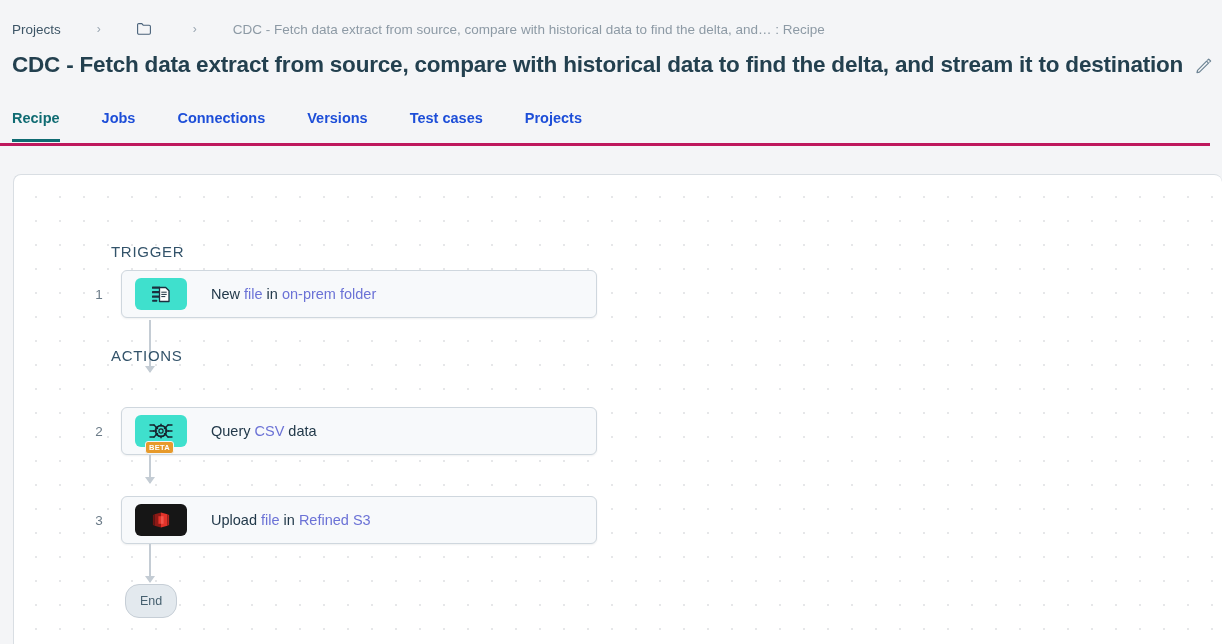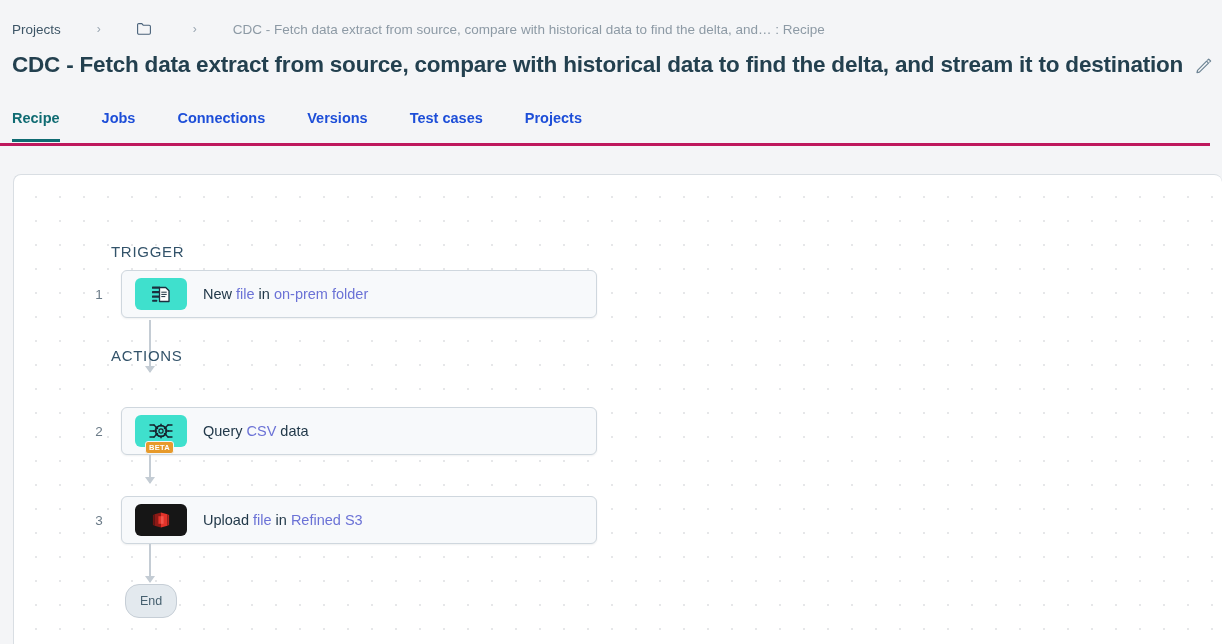--- a/index.html
+++ b/index.html
@@ -168,21 +168,21 @@
     font-size: 7.5px;
     font-weight: bold;
     letter-spacing: 0.3px;
     padding: 1px 3px 1px 3px;
     border-radius: 3px;
     line-height: 9px;
     border: 1px solid #f2f6f9;
   }
 
   .step-text {
-    margin-left: 16px;
+    margin-left: 24px;
     font-size: 14.5px;
     color: #22394a;
     white-space: nowrap;
   }
   .hl { color: #6b72d6; }
 
   
   .connector {
     position: absolute;
     left: 135px;

